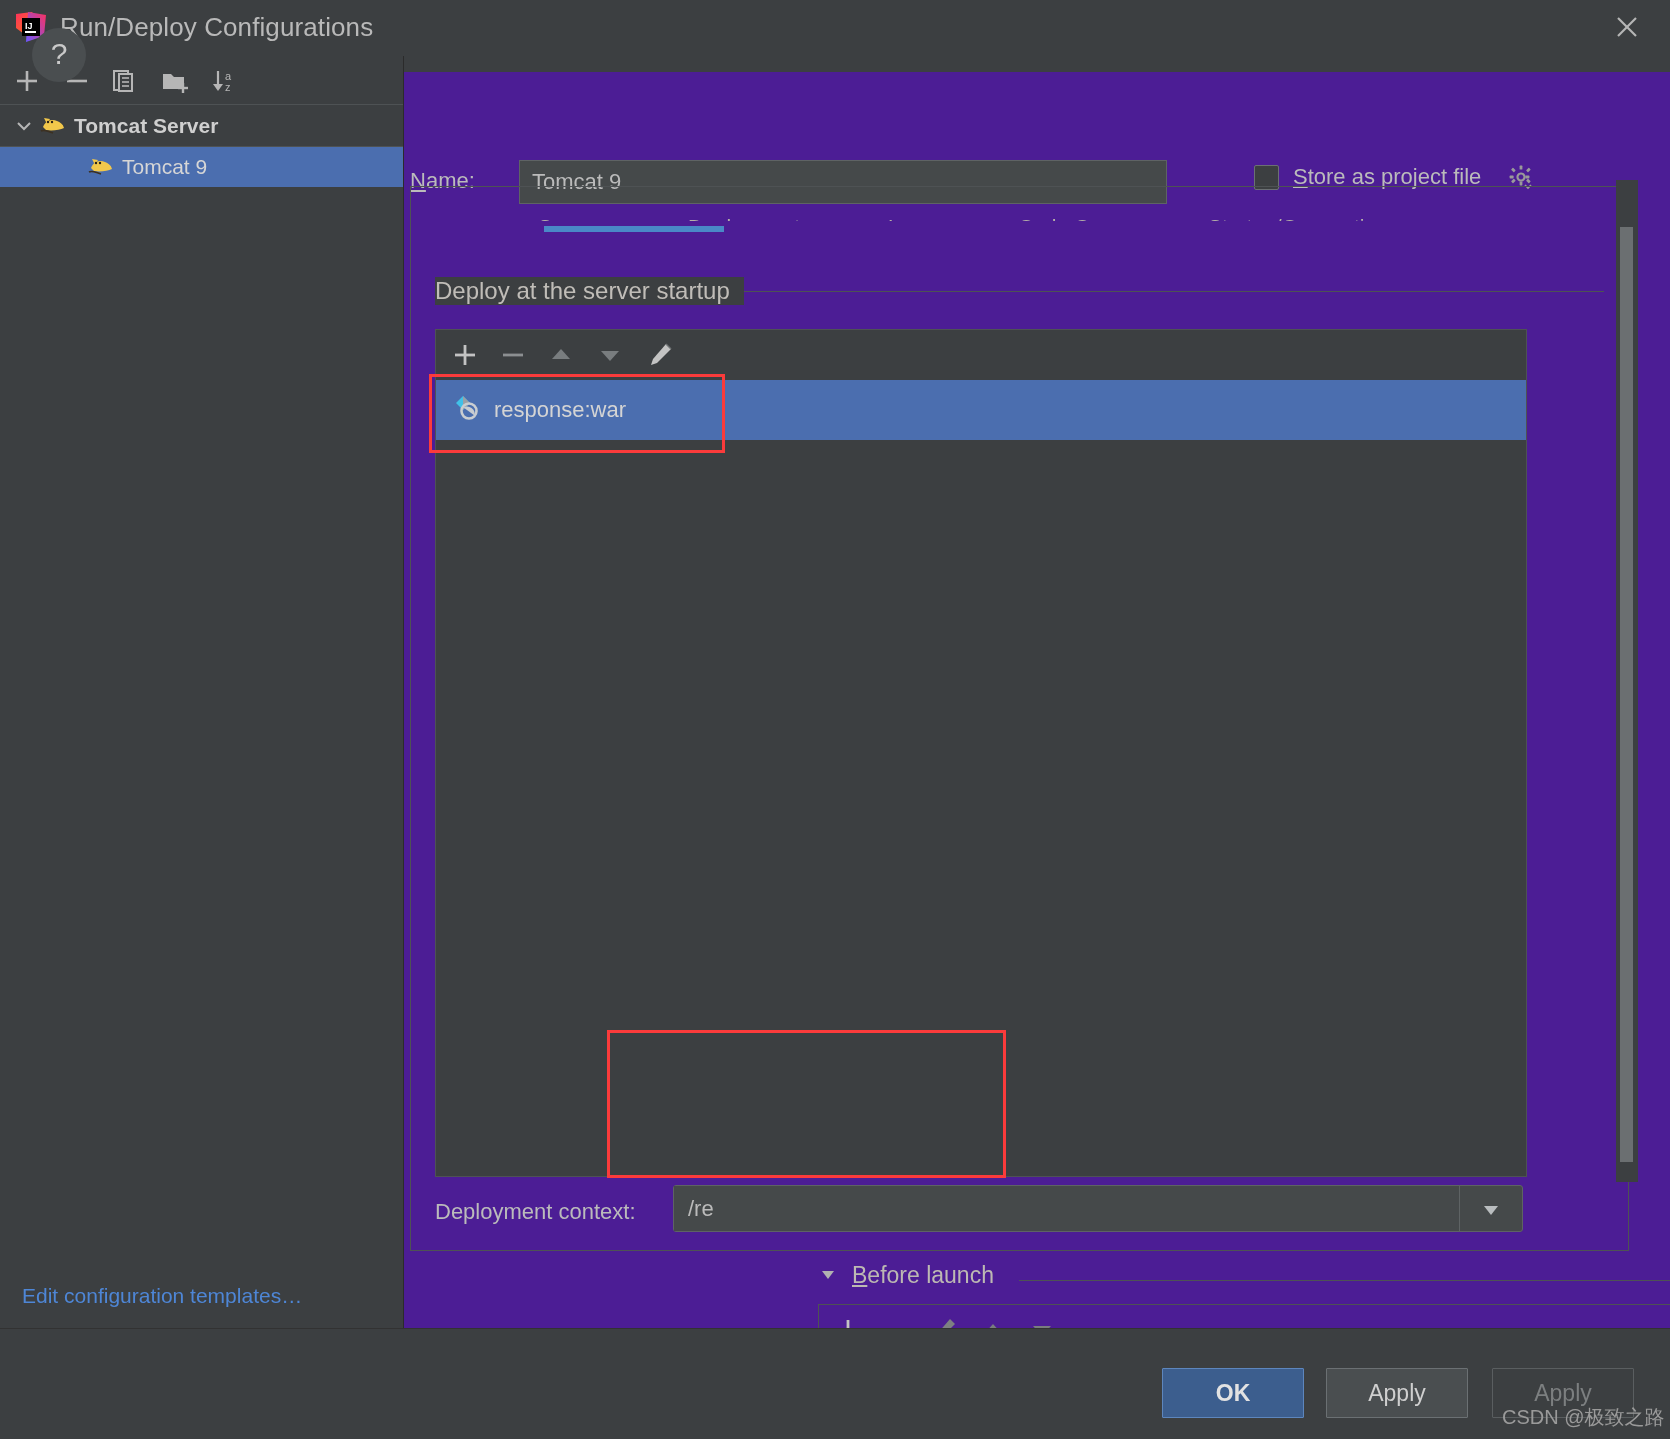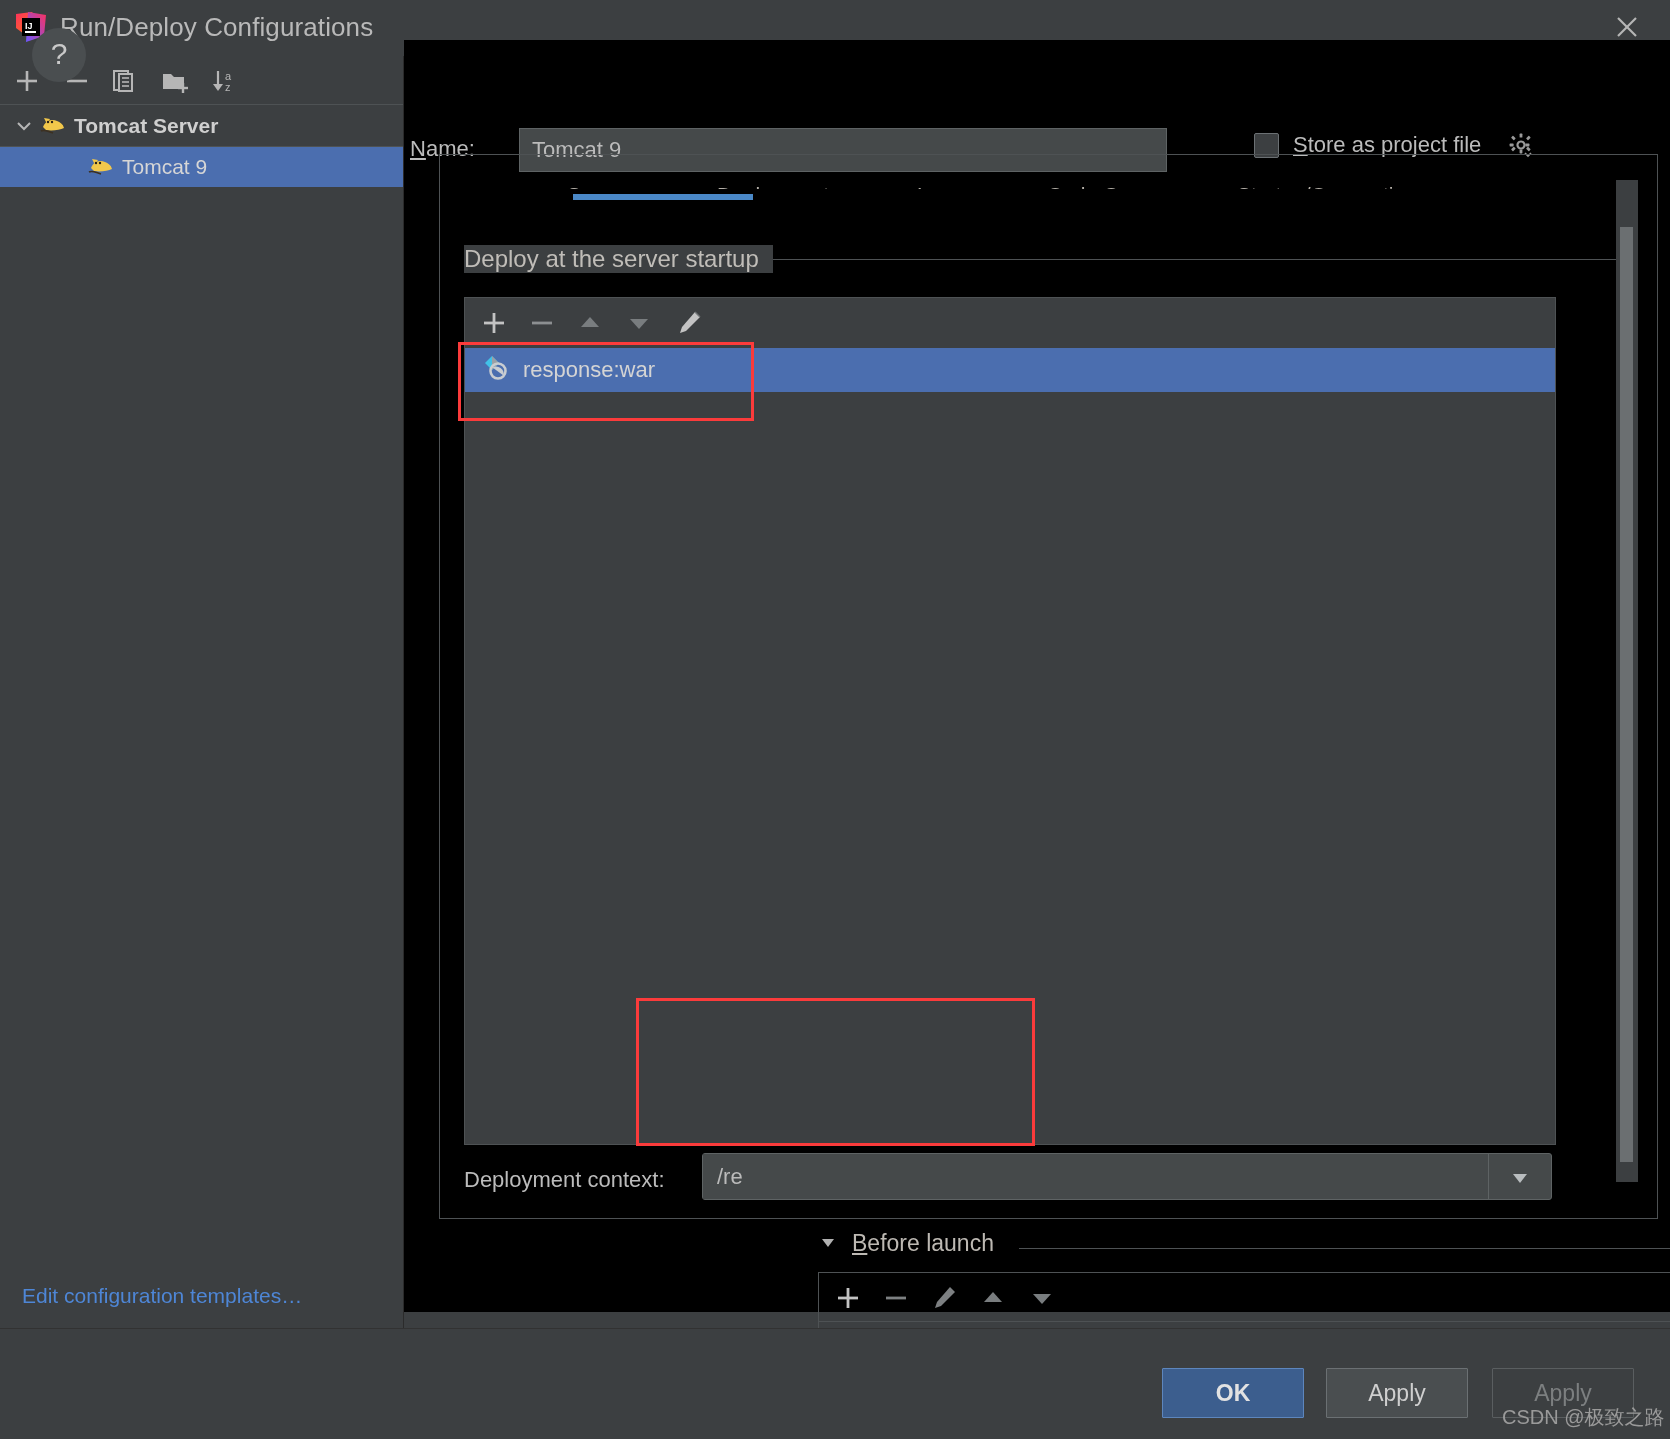--- a/index.html
+++ b/index.html
@@ -114,23 +114,23 @@
     left: 22px; top: 1228px;
     font-size: 21px;
     color: #4e86d6;
     cursor: pointer;
     white-space: nowrap;
   }
 
   
   #right-panel {
     position: absolute;
-    left: 404px; top: 40px;
+    left: 404px; top: 72px;
     width: 1266px; height: 1272px;
-    background: #000000;
+    background: #4c1d95;
   }
 
   #name-label {
     position: absolute;
     left: 6px; top: 96px;
     font-size: 22px;
     color: #bbbbbb;
   }
   #name-label u { text-decoration: underline; }
   #name-input {
@@ -176,21 +176,20 @@
   }
 
   
   #content-frame {
     position: absolute;
     left: 6px; top: 114px;
     width: 1219px; height: 1065px;
     border: 1px solid #4e5254;
     box-sizing: border-box;
     overflow: hidden;
-    margin-left: 29px;
   }
   
   #tabstrip {
     position: absolute;
     left: 7px; top: 0px;
     width: 1210px; height: 56px;
     overflow: hidden;
   }
   .tab-ghost {
     position: absolute;
@@ -245,21 +244,21 @@
   }
   .dtb-btn {
     position: absolute;
     top: 6px;
     width: 38px; height: 38px;
     cursor: pointer;
   }
   #deploy-row {
     position: absolute;
     left: 0; top: 50px;
-    width: 1090px; height: 44px;
+    width: 1090px; height: 60px;
     background: #4b6eaf;
     display: flex;
     align-items: center;
     cursor: pointer;
   }
   #deploy-row .art-icon { margin-left: 16px; }
   #deploy-row .lbl {
     margin-left: 12px;
     font-size: 22px;
     color: #d4d4d4;

